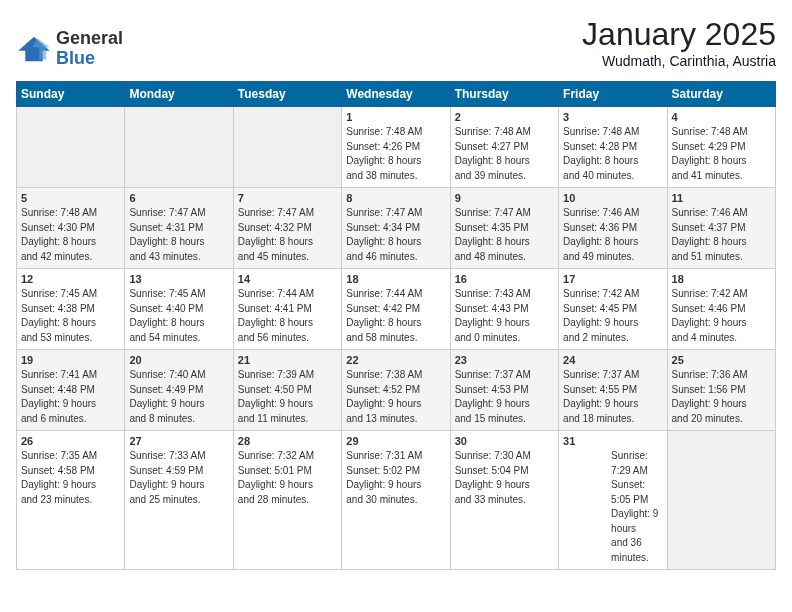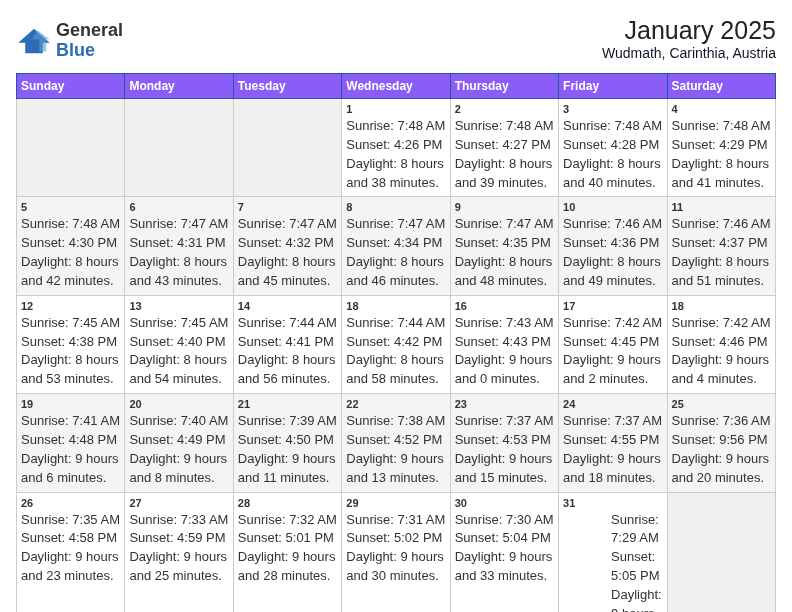--- a/index.html
+++ b/index.html
@@ -27,35 +27,35 @@
       line-height: 1.1;
     }
     .logo-text .general { color: #333; }
     .logo-text .blue { color: #2a6db5; }
     .logo-icon {
       width: 36px;
       height: 28px;
     }
     .title-block { text-align: right; }
     .month-title {
-      font-size: 25px;
+      font-size: 32px;
       font-weight: normal;
       color: #222;
     }
     .location {
       font-size: 14px;
       color: #0f172a;
     }
     .calendar {
       width: 100%;
       border-collapse: collapse;
       border: 1px solid #ccc;
     }
     .calendar th {
-      background: #8b5cf6;
+      background: #0369a1;
       color: #fff;
       font-size: 12px;
       font-weight: bold;
       padding: 5px 4px;
       text-align: left;
       border: 1px solid #1f5a9a;
     }
     .calendar td {
       vertical-align: top;
       border: 1px solid #ccc;
@@ -78,21 +78,21 @@
     .calendar td.empty {
       background: #f0f0f0 !important;
     }
     .day-number {
       font-size: 11px;
       font-weight: bold;
       display: block;
       margin-bottom: 2px;
     }
     .day-info {
-      font-size: 13px;
+      font-size: 10px;
       line-height: 1.45;
       color: #333;
     }
   </style>
 </head>
 <body>
 
 <div class="header">
   <div class="logo">
     <svg class="logo-icon" viewBox="0 0 40 32" xmlns="http://www.w3.org/2000/svg">
@@ -297,21 +297,21 @@
         <td>
           <span class="day-number">24</span>
           <div class="day-info" style="white-space: pre-line;">Sunrise: 7:37 AM
 Sunset: 4:55 PM
 Daylight: 9 hours
 and 18 minutes.</div>
         </td>
         <td>
           <span class="day-number">25</span>
           <div class="day-info" style="white-space: pre-line;">Sunrise: 7:36 AM
-Sunset: 9:56 PM
+Sunset: 1:56 PM
 Daylight: 9 hours
 and 20 minutes.</div>
         </td>
       </tr>
       <tr>
         <td>
           <span class="day-number">26</span>
           <div class="day-info" style="white-space: pre-line;">Sunrise: 7:35 AM
 Sunset: 4:58 PM
 Daylight: 9 hours

